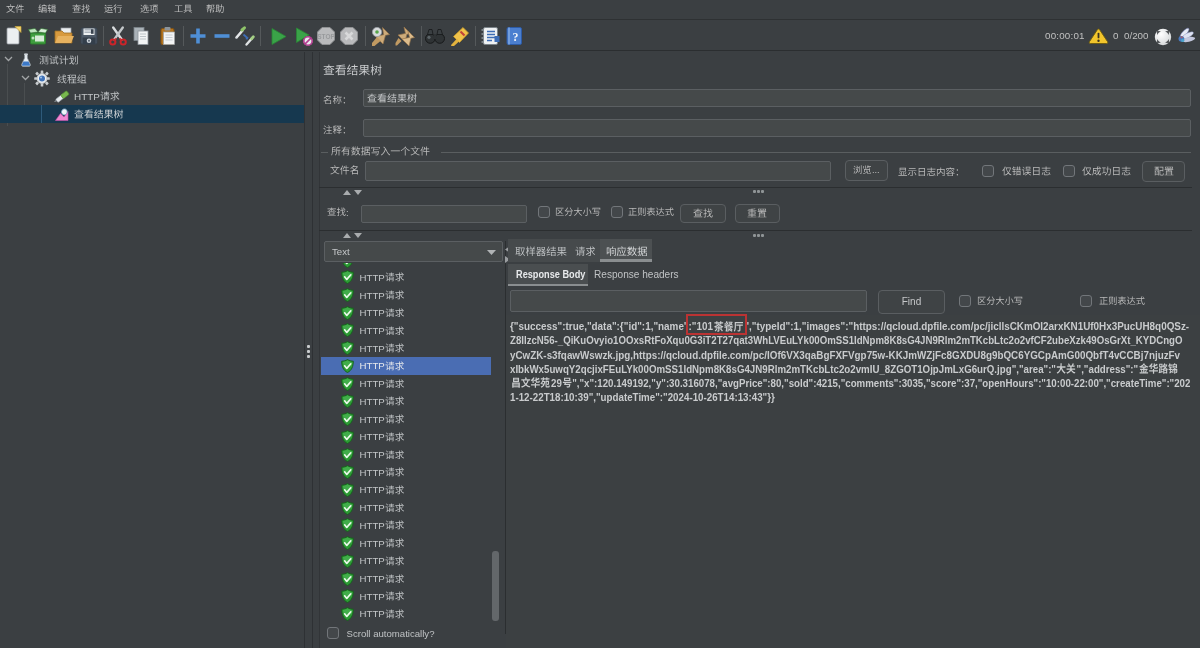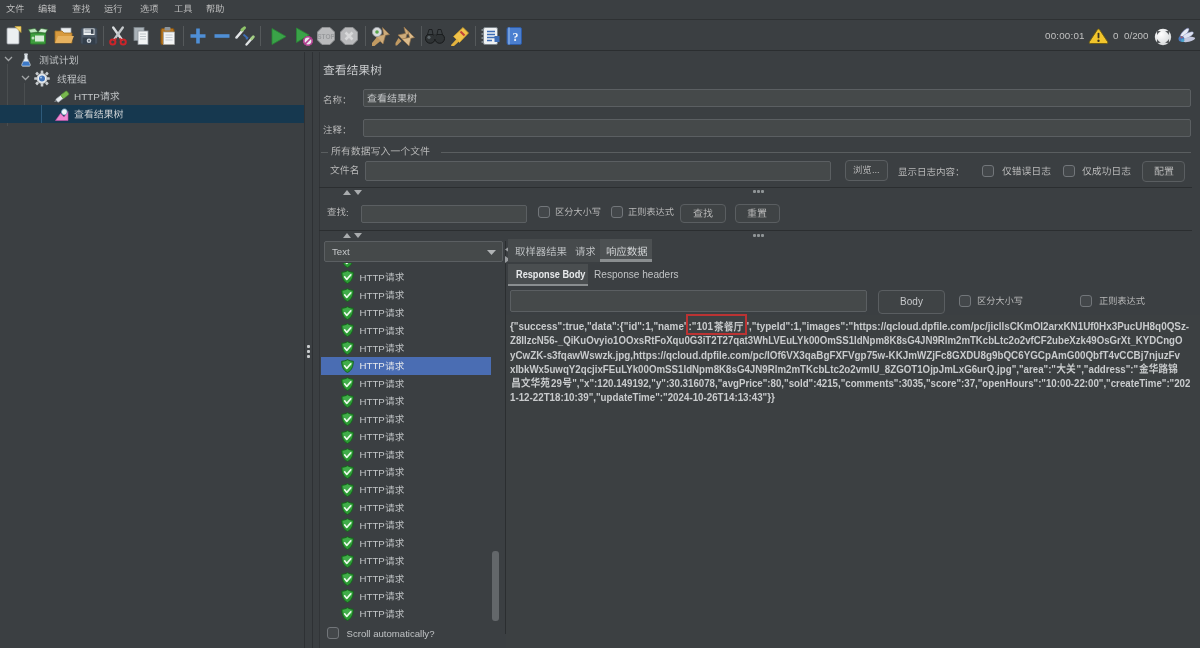--- a/index.html
+++ b/index.html
@@ -722,21 +722,21 @@
       <use href="#g54cdr" x="0"></use>
       <use href="#g5e94r" x="1000"></use>
       <use href="#g6570r" x="2000"></use>
       <use href="#g636er" x="3000"></use>
     </svg></div>
 <div class="abs" style="left:508px;top:263.5px;width:80px;height:22px;background:#4a4e50"></div>
 <div class="tabu" style="left:508px;top:283.5px;width:80px"></div>
 <div class="lbl" style="left:515.5px;top:269px;font-size:10.4px;font-weight:bold;color:#e8eaec;transform:scaleX(0.884);transform-origin:left top">Response Body</div>
 <div class="lbl" style="left:593.5px;top:269px;font-size:10.4px;color:#c0c3c5;transform:scaleX(0.97);transform-origin:left top">Response headers</div>
 <div class="fld" style="left:510px;top:290px;width:357px;height:22px"></div>
-<div class="btn" style="left:878px;top:289.5px;width:67px;height:24px;font-size:10px;line-height:22px;color:#c6c8ca">Body</div>
+<div class="btn" style="left:878px;top:289.5px;width:67px;height:24px;font-size:10px;line-height:22px;color:#c6c8ca">Find</div>
 <div class="cb" style="left:958.5px;top:294.5px"></div>
 <div class="lbl" style="left:977px;top:296px;font-size:9.2px"><svg class="k" style="width:5em;" viewBox="0 0 5000 1000">
       <use href="#g533ar" x="0"></use>
       <use href="#g5206r" x="1000"></use>
       <use href="#g5927r" x="2000"></use>
       <use href="#g5c0fr" x="3000"></use>
       <use href="#g5199r" x="4000"></use>
     </svg></div>
 <div class="cb" style="left:1080px;top:294.5px"></div>
 <div class="lbl" style="left:1099px;top:296px;font-size:9.2px"><svg class="k" style="width:5em;" viewBox="0 0 5000 1000">

